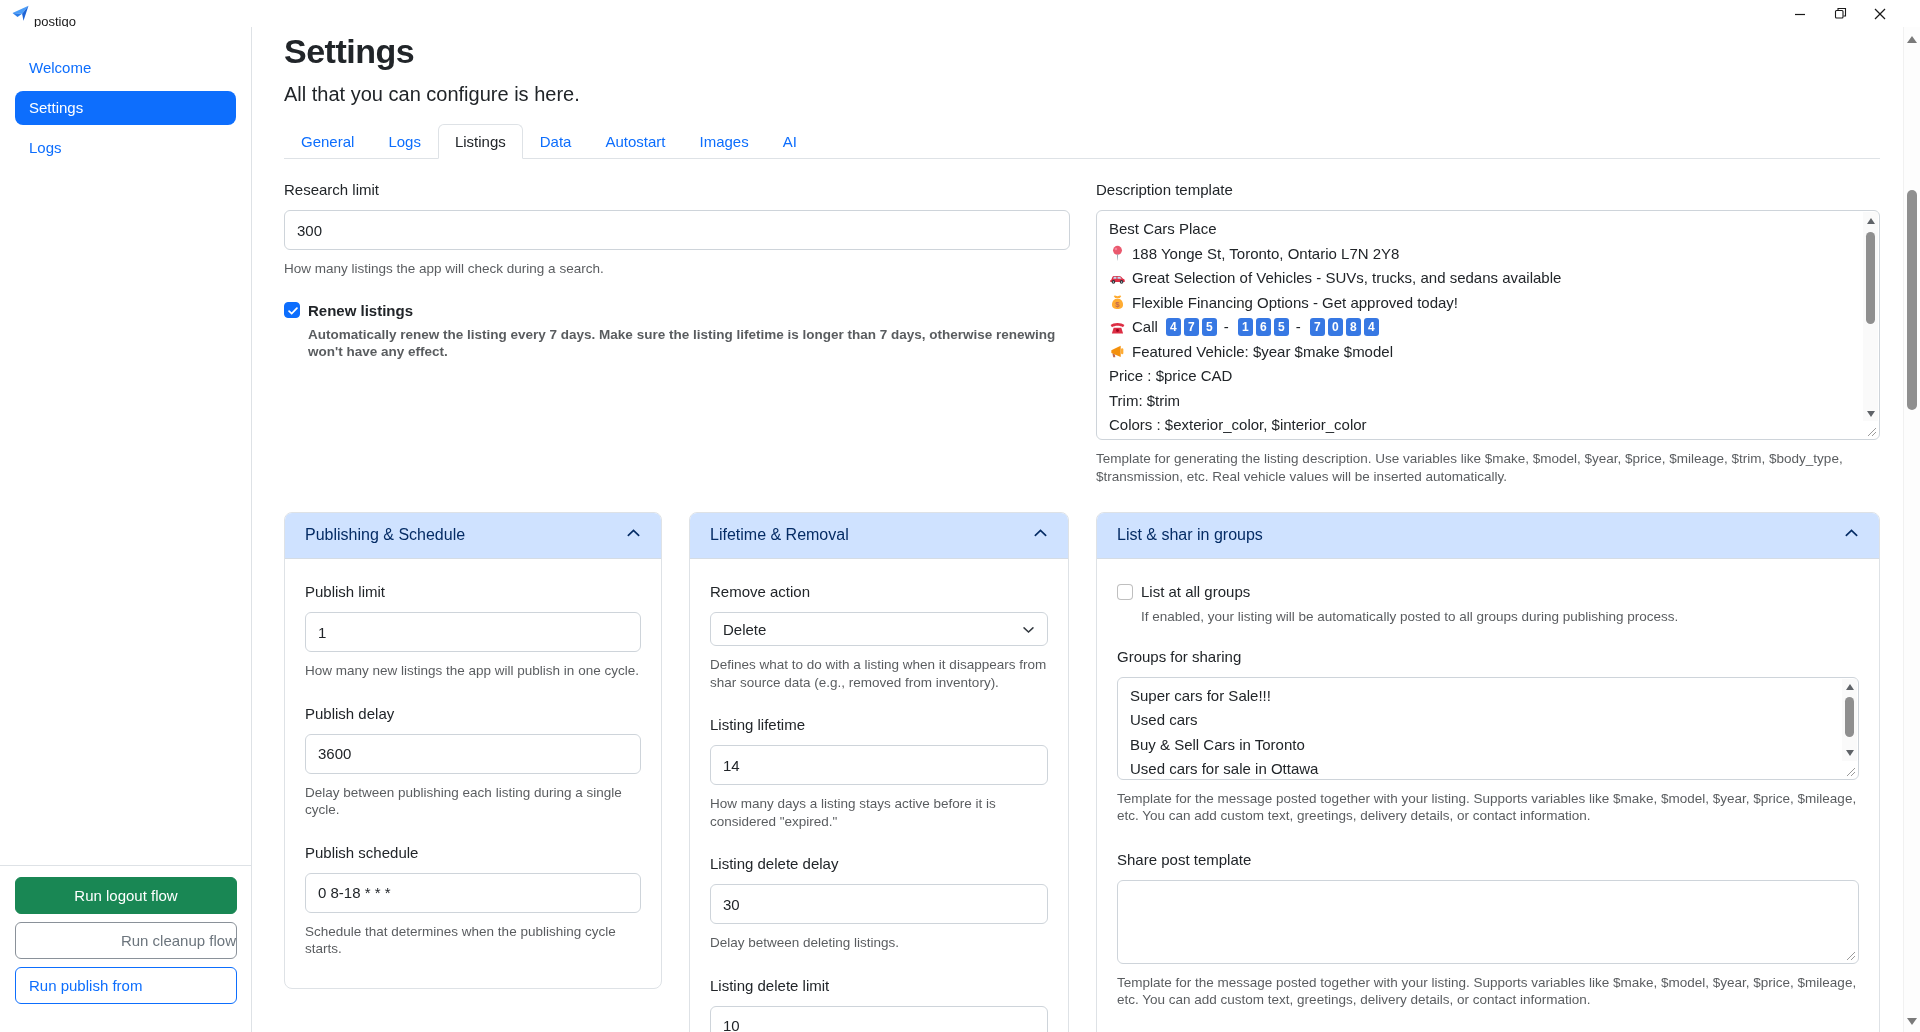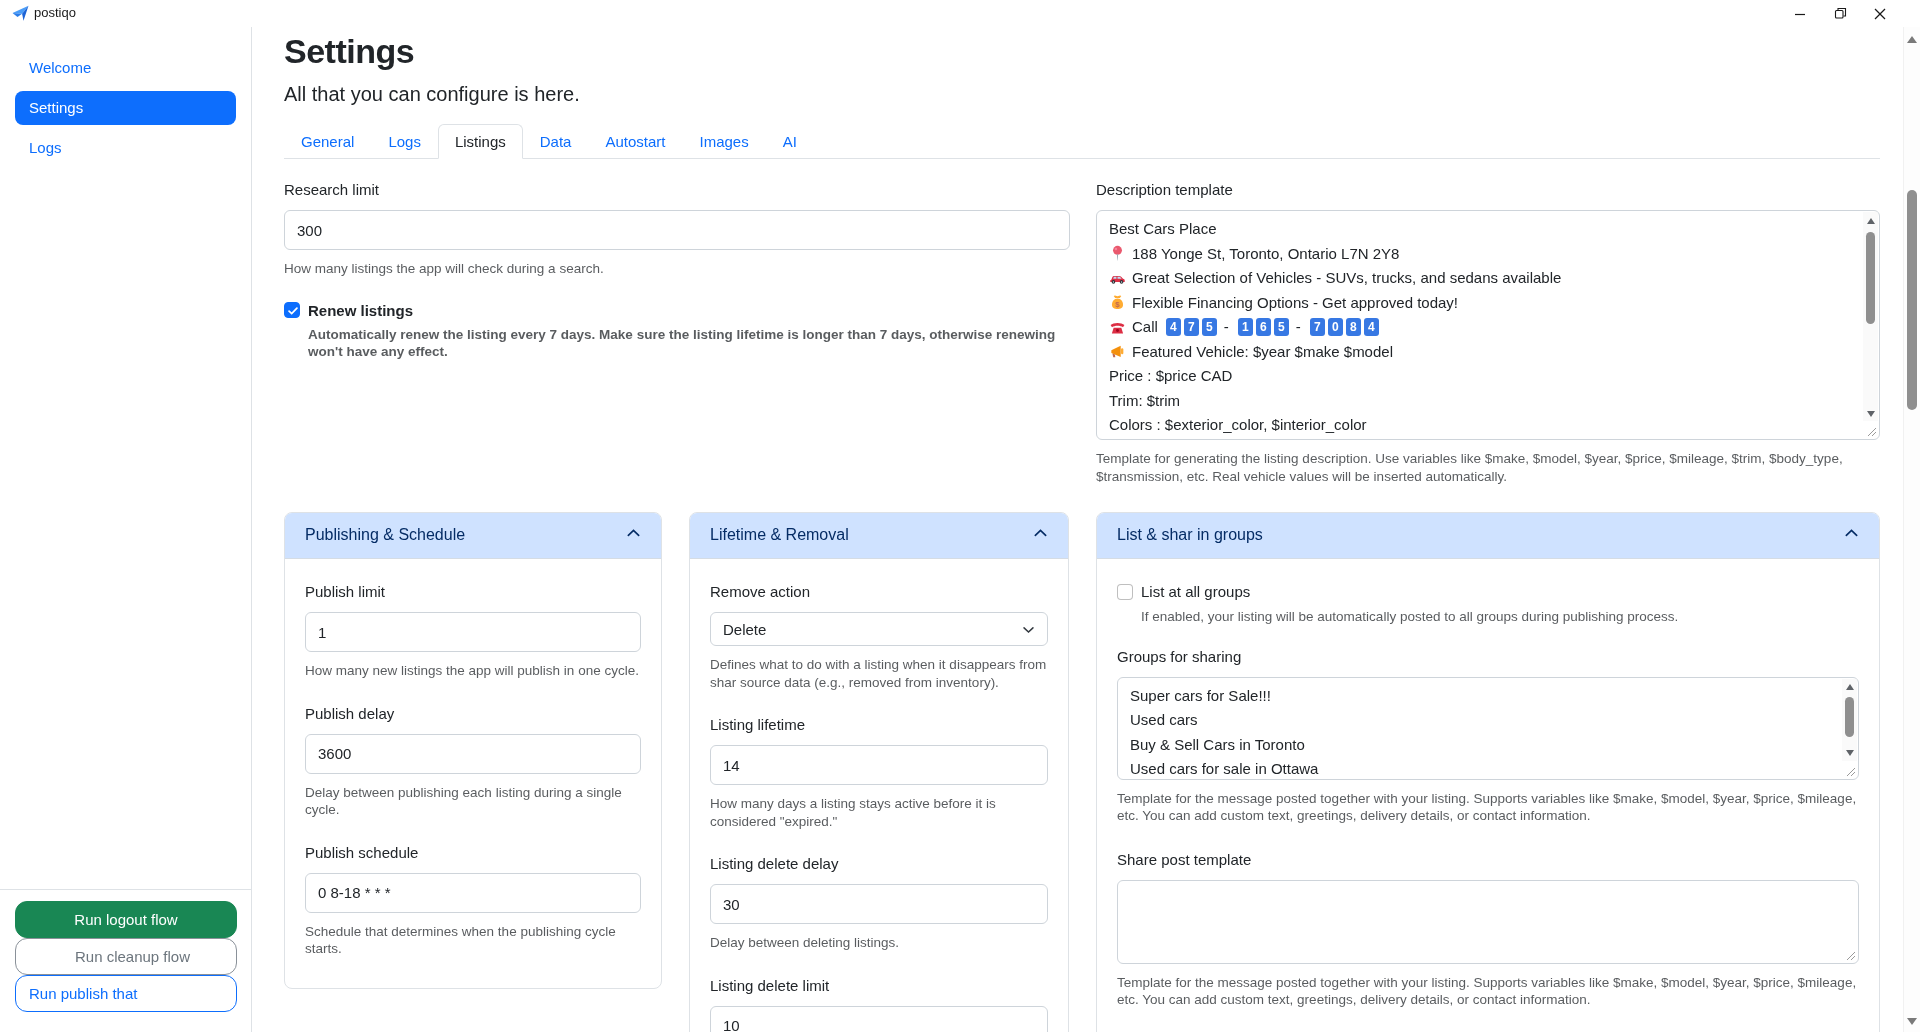--- a/index.html
+++ b/index.html
@@ -2,35 +2,35 @@
 <html><head>
 <meta charset="utf-8">
 <style>
   * { margin:0; padding:0; box-sizing:border-box; }
   html,body { width:1920px; height:1032px; overflow:hidden; background:#fff;
     font-family:"Liberation Sans", sans-serif; color:#212529; }
 
   
   .titlebar { position:absolute; left:0; top:0; width:1920px; height:27px; background:#fff; }
   .app-icon { position:absolute; left:12px; top:5px; width:17px; height:17px; }
-  .app-title { position:absolute; left:34px; top:5px; font-size:13px; color:#1a1a1a; }
+  .app-title { position:absolute; left:34px; top:14px; font-size:13px; color:#1a1a1a; }
   .win-controls { position:absolute; right:20px; top:0; height:27px; display:flex; }
   .win-btn { width:40px; height:27px; display:flex; align-items:center; justify-content:center; cursor:pointer; }
 
   
   .sidebar { position:absolute; left:0; top:27px; width:252px; height:1005px; background:#fff; border-right:1px solid #dee2e6; }
   .side-nav { padding-top:24px; }
   .side-item { display:block; margin:0 15px 6px 15px; padding:8px 14px; height:34px; font-size:15px;
     color:#0d6efd; text-decoration:none; border-radius:8px; cursor:pointer; }
   .side-item.active { background:#0d6efd; color:#fff; }
   .side-actions { position:absolute; left:0; bottom:0; width:100%; border-top:1px solid #dee2e6; padding:11px 15px 20px 15px; }
-  .btn { display:block; width:222px; height:37px; border-radius:12px; font-size:15px; 
+  .btn { display:block; width:222px; height:37px; border-radius:6px; font-size:15px; margin-bottom:8px;
     font-family:"Liberation Sans", sans-serif; cursor:pointer; text-align:center; }
   .btn-green { background:#198754; border:1px solid #198754; color:#fff; }
-  .btn-outline-gray { background:#fff; border:1px solid #8a9199; color:#6c757d; text-align:center; padding-left:13px; }
+  .btn-outline-gray { background:#fff; border:1px solid #8a9199; color:#6c757d; text-align:right; padding-left:13px; }
   .btn-outline-blue { background:#fff; border:1px solid #0d6efd; color:#0d6efd; text-align:left; padding-left:13px; }
 
   
   .content { position:absolute; left:252px; top:27px; width:1651px; height:1005px; padding:4px 23px 0 32px; background:#fff; overflow:hidden; }
   h1 { font-size:34px; line-height:40px; font-weight:700; letter-spacing:-0.5px; }
   .subtitle { margin-top:12px; font-size:20px; }
 
   .tabs { margin-top:18px; display:flex; border-bottom:1px solid #dee2e6; }
   .tab { padding:8px 16px; font-size:15px; color:#0d6efd; text-decoration:none; cursor:pointer;
     border:1px solid transparent; border-radius:6px 6px 0 0; margin-bottom:-1px; }
@@ -126,21 +126,21 @@
 
 <aside class="sidebar">
   <nav class="side-nav">
     <a class="side-item">Welcome</a>
     <a class="side-item active">Settings</a>
     <a class="side-item">Logs</a>
   </nav>
   <div class="side-actions">
     <button class="btn btn-green">Run logout flow</button>
     <button class="btn btn-outline-gray">Run cleanup flow</button>
-    <button class="btn btn-outline-blue">Run publish that</button>
+    <button class="btn btn-outline-blue">Run publish from</button>
   </div>
 </aside>
 
 <main class="content">
   <h1>Settings</h1>
   <p class="subtitle">All that you can configure is here.</p>
 
   <div class="tabs">
     <a class="tab">General</a>
     <a class="tab">Logs</a>

